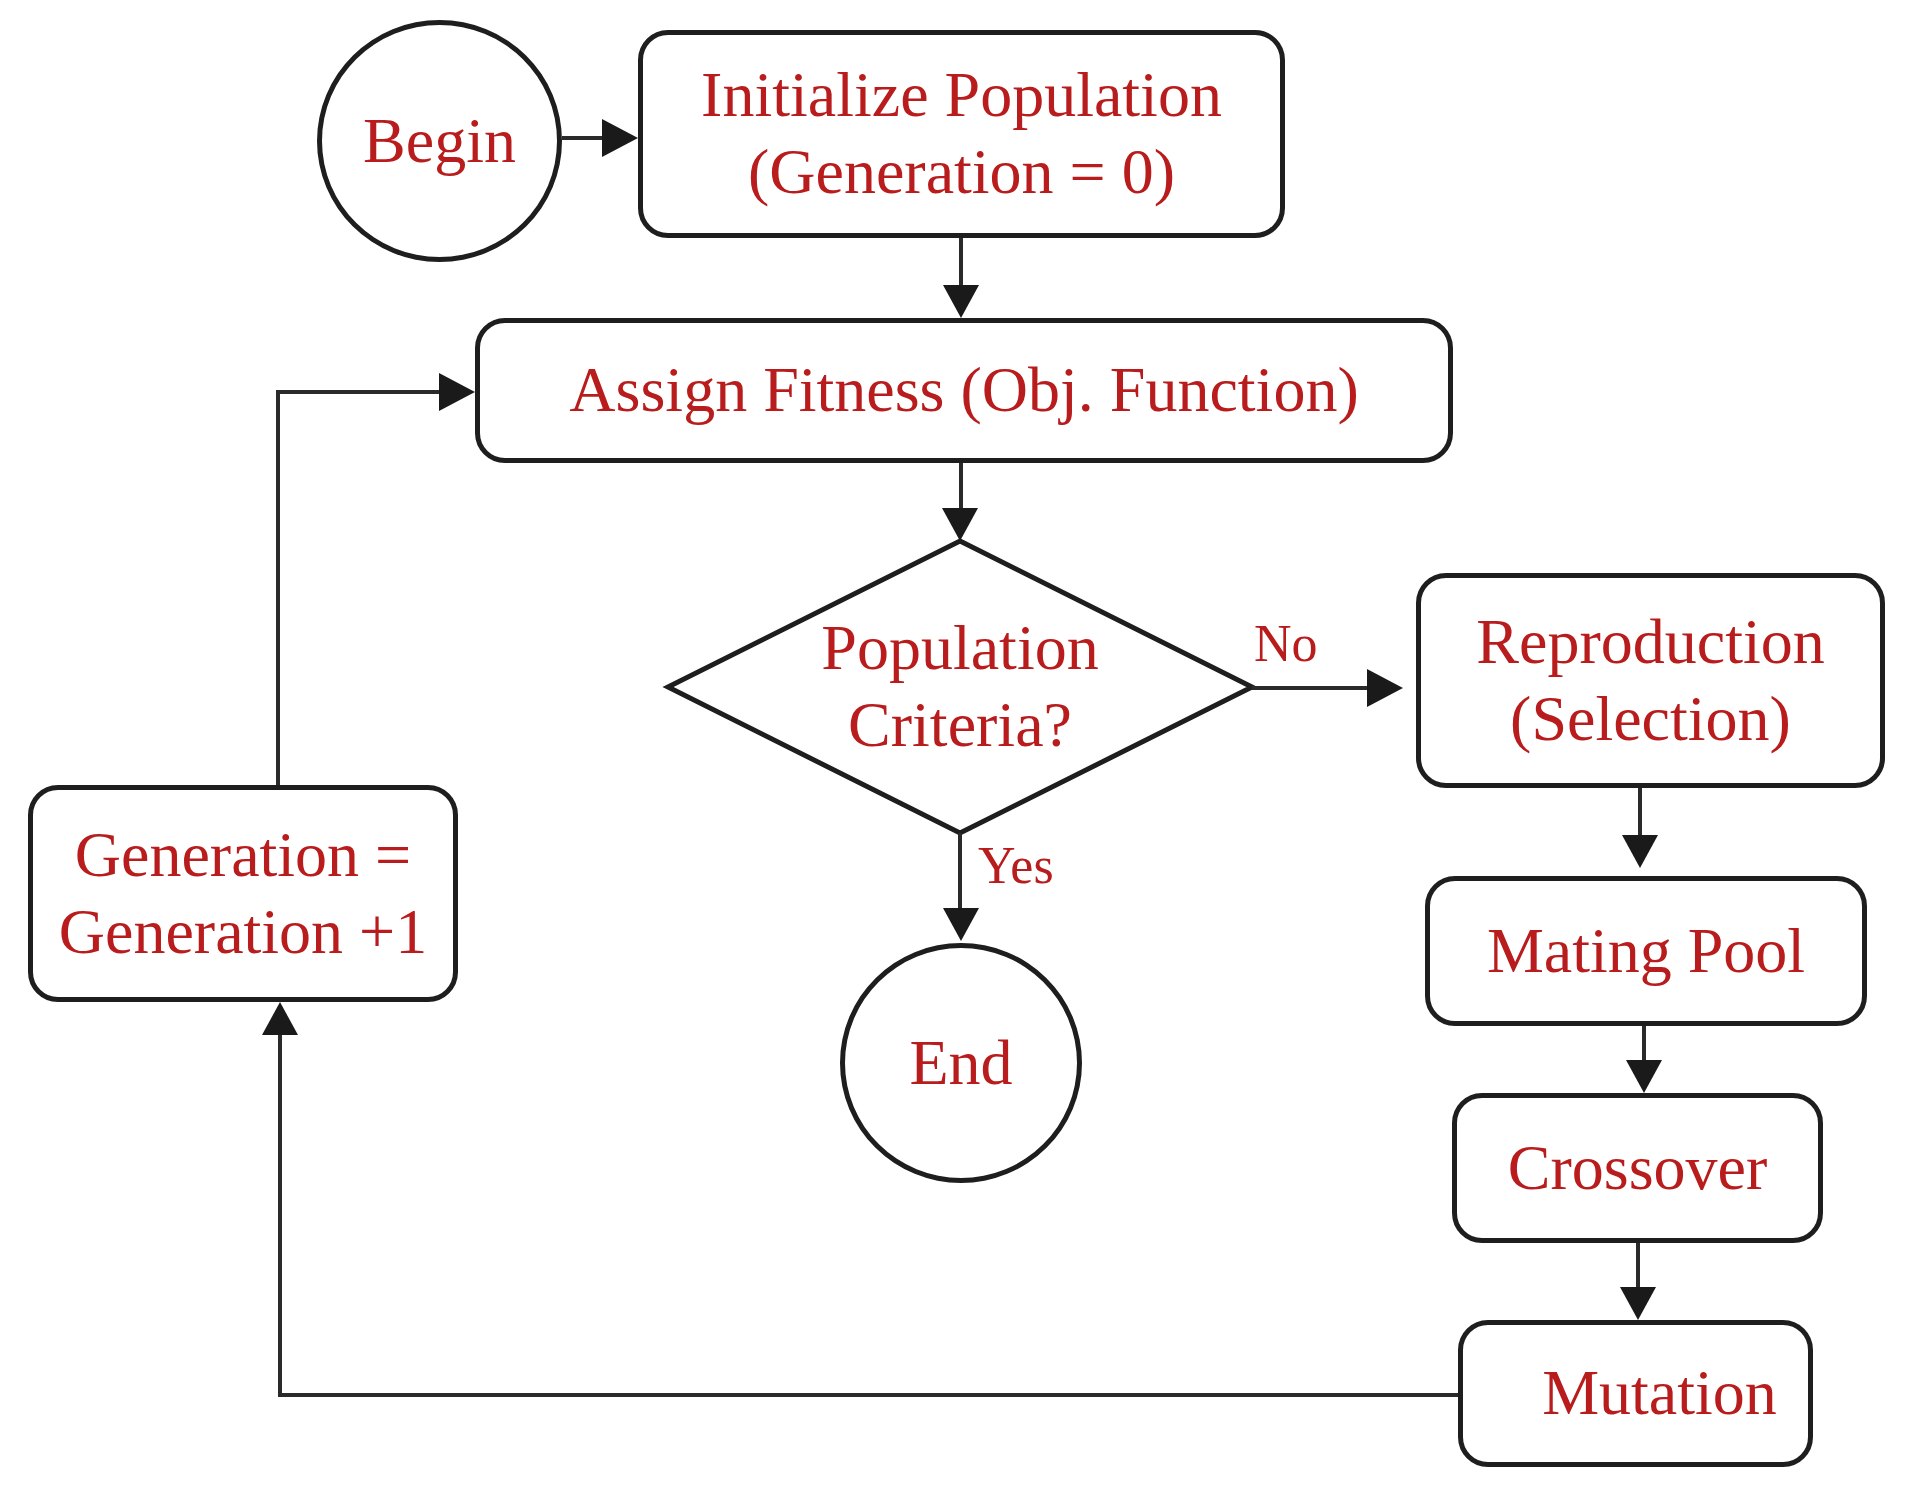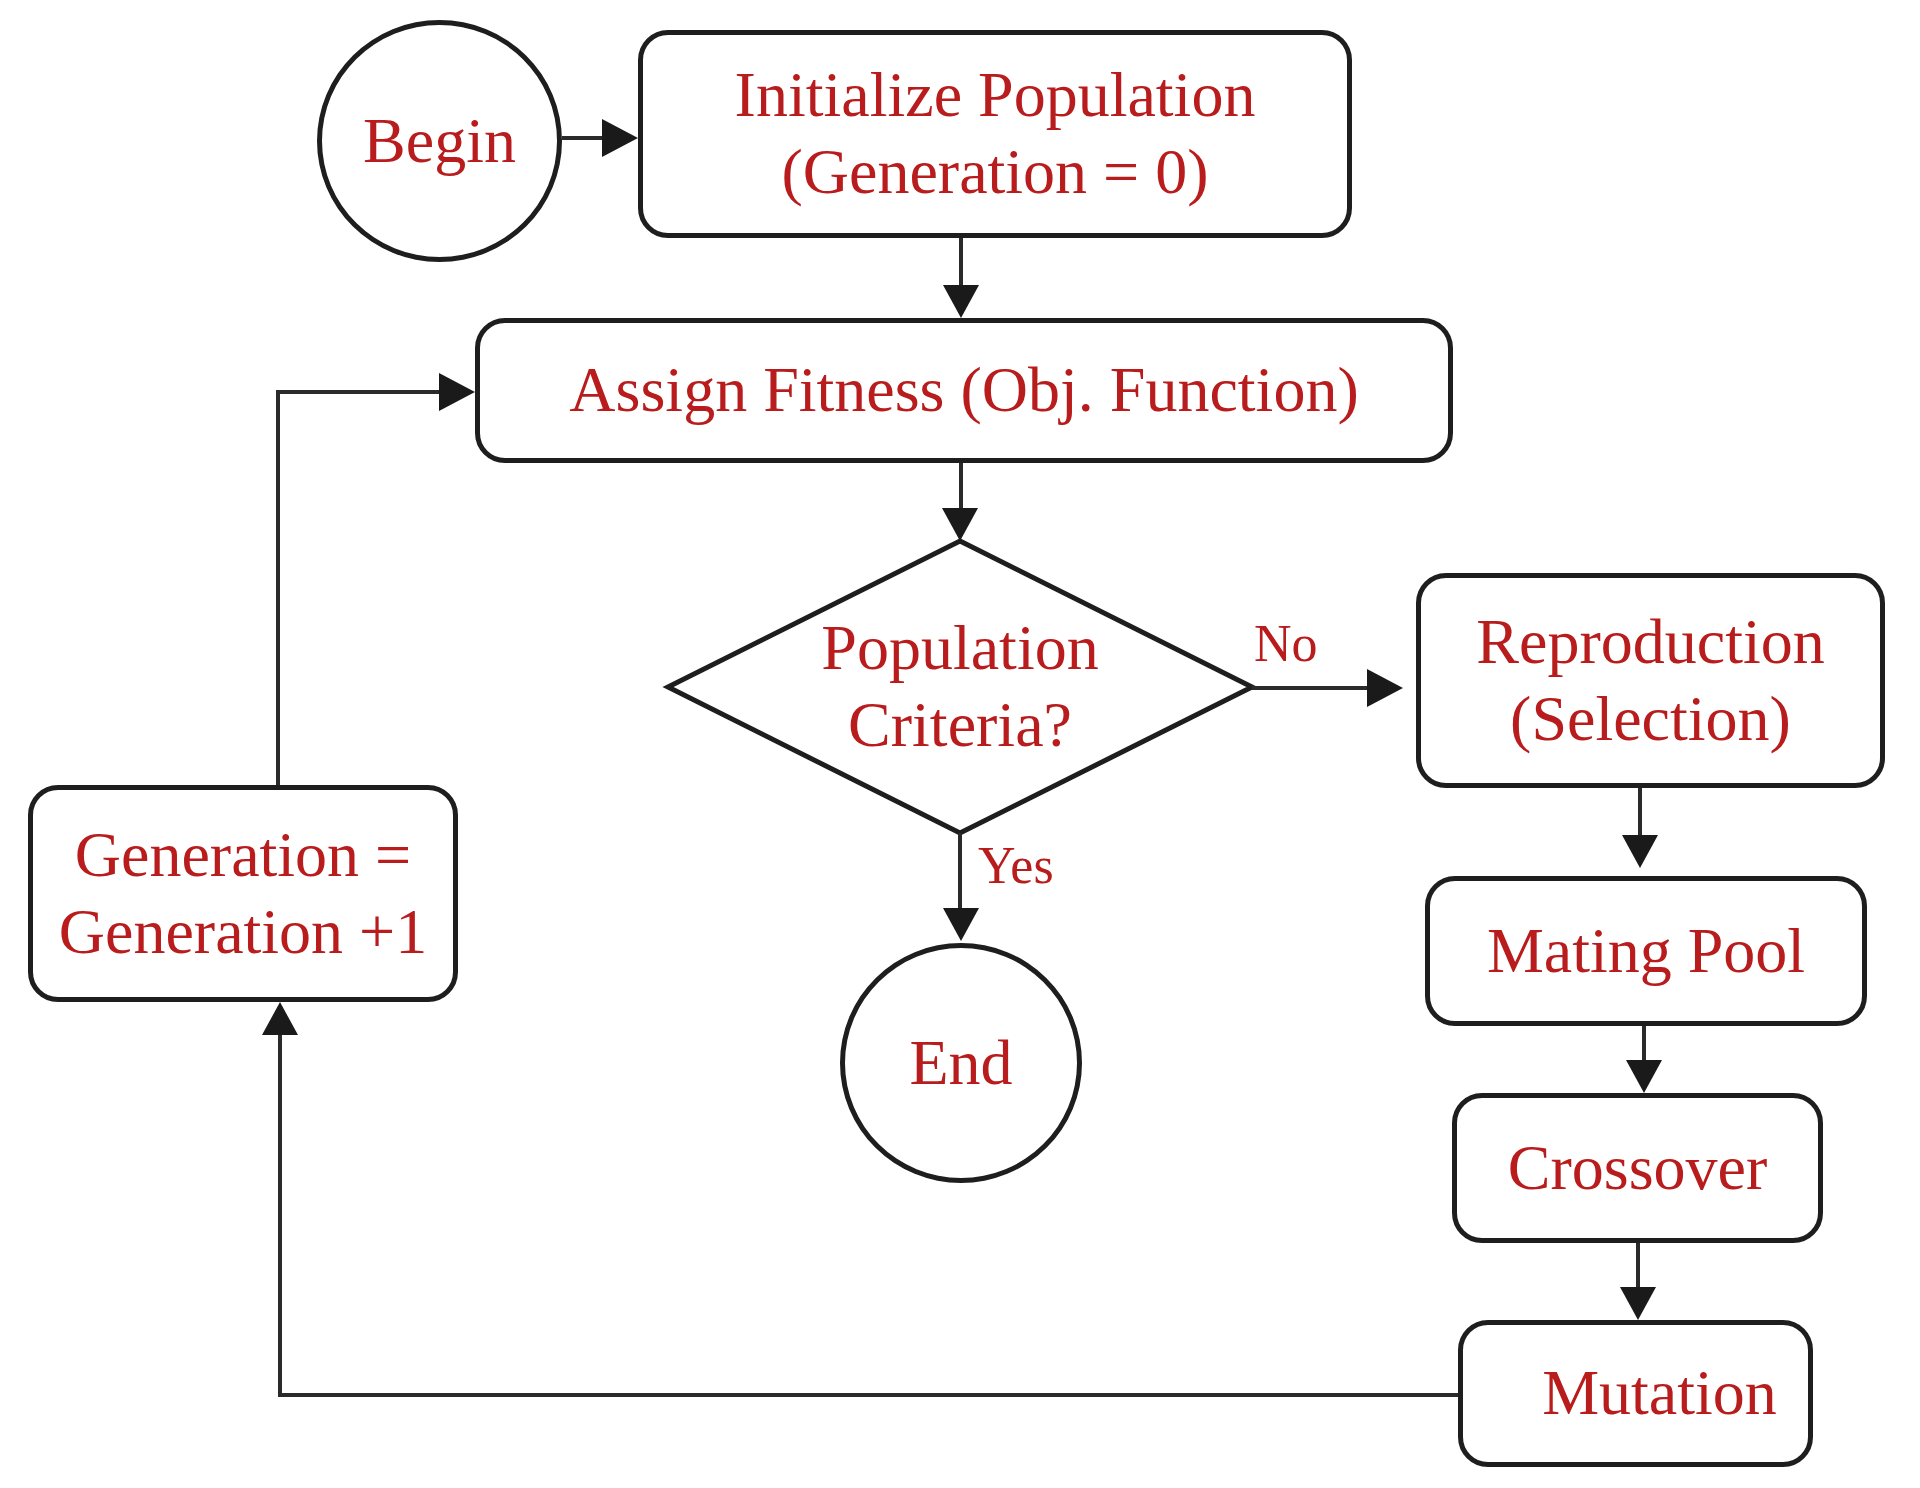--- a/index.html
+++ b/index.html
@@ -79,21 +79,21 @@
     <polygon points="961,941 943,908 979,908" fill="#1a1a1a"></polygon>
     <polygon points="1640,868 1622,835 1658,835" fill="#1a1a1a"></polygon>
     <polygon points="1644,1093 1626,1060 1662,1060" fill="#1a1a1a"></polygon>
     <polygon points="1638,1320 1620,1287 1656,1287" fill="#1a1a1a"></polygon>
     <polygon points="280,1002 262,1035 298,1035" fill="#1a1a1a"></polygon>
     <polygon points="475,392 439,373 439,411" fill="#1a1a1a"></polygon>
   </svg>
 
   <div class="node terminal" style="left:317px; top:20px; width:245px; height:242px;">Begin</div>
 
-  <div class="node" style="left:638px; top:30px; width:714px; height:208px;">Initialize Population
+  <div class="node" style="left:638px; top:30px; width:647px; height:208px;">Initialize Population
 (Generation = 0)</div>
 
   <div class="node" style="left:475px; top:318px; width:978px; height:145px;">Assign Fitness (Obj. Function)</div>
 
   <div class="node ghost" style="left:700px; top:560px; width:520px; height:254px;">Population
 Criteria?</div>
 
   <div class="node" style="left:1403px; top:573px; width:469px; height:215px;margin-left:13px;">Reproduction
 (Selection)</div>
 

